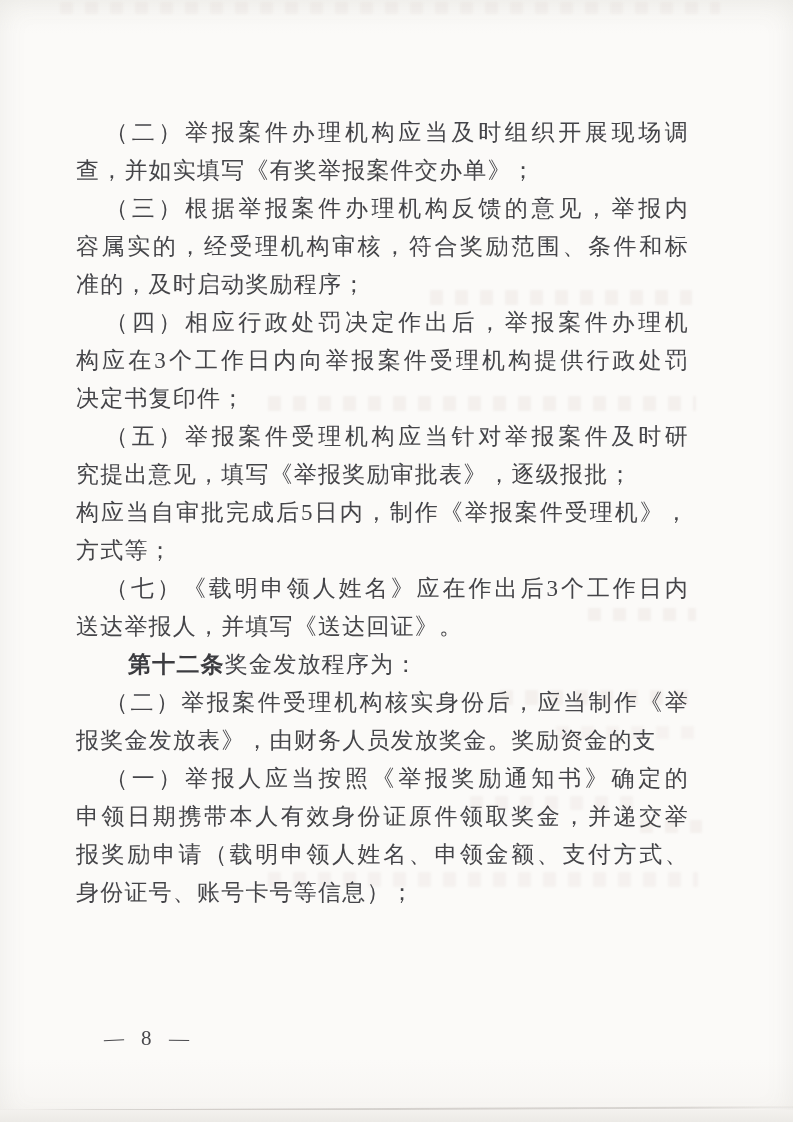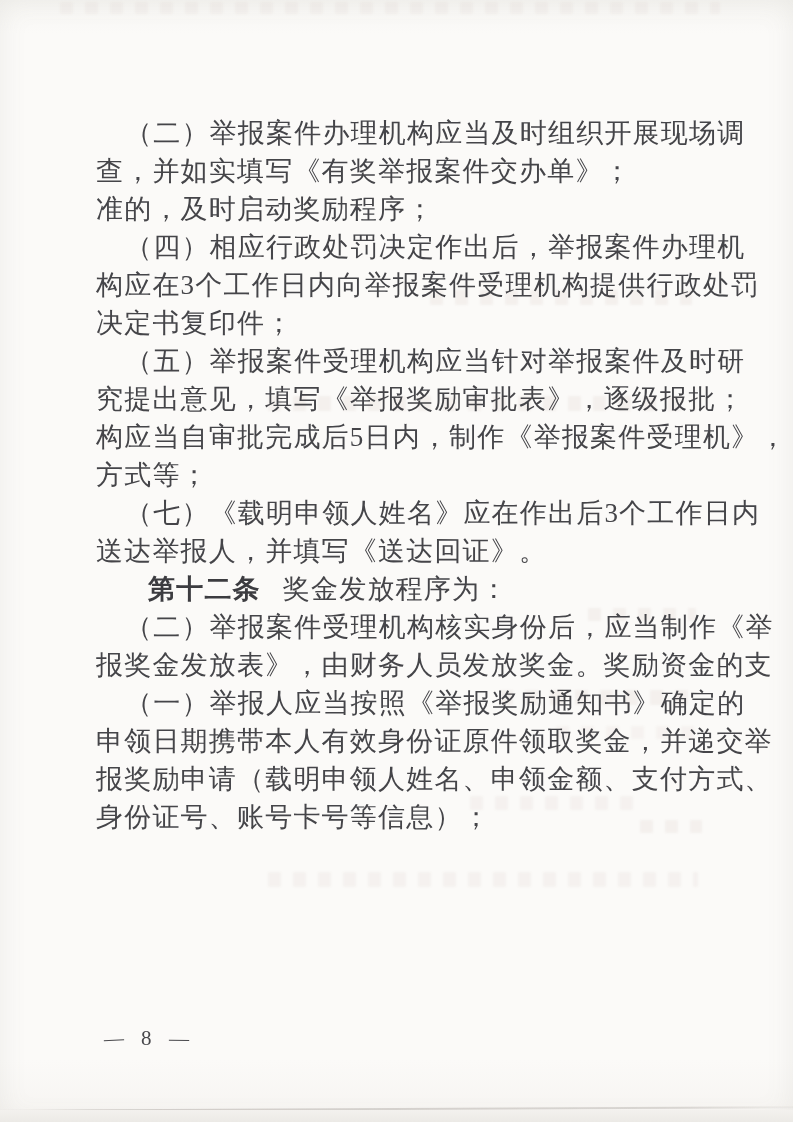--- a/index.html
+++ b/index.html
@@ -13,38 +13,38 @@
     position:relative;
     width:793px;height:1122px;
     background:#fbfaf8;
     background-image:linear-gradient(180deg,#f7f6f3 0px,#fbfaf8 34px,#fbfaf8 1060px,#f6f4f1 1122px);
     box-shadow:inset 0 0 28px rgba(120,114,108,0.10);
     overflow:hidden;
   }
   
   .doc-body{
     position:absolute;
-    left:96px;top:114px;width:613px;
+    left:76px;top:114px;width:613px;
     color:#454549;
-    font-size:27px;
+    font-size:23px;
     letter-spacing:1.2px;
     line-height:38px;
   }
   .para{margin:0;padding:0;}
   .line{
     height:38px;
     text-align:justify;
     text-align-last:justify;
     text-justify:inter-character;
     white-space:nowrap;
   }
   .line.first{text-indent:29px;}
   .line.last{text-align-last:left;}
   .line.heading{text-align-last:left;text-indent:52px;}
-  .article-term{font-weight:bold;margin-right:22px;color:#3c3c40;}
+  .article-term{font-weight:bold;color:#3c3c40;}
   
   .footer{
     position:absolute;
     left:104px;top:1026px;
     display:flex;align-items:center;gap:17px;
     font-size:20px;color:#48484c;letter-spacing:0;
   }
   .footer .dash{display:inline-block;transform:rotate(-3deg);}
   .footer .dash.r{transform:rotate(0.5deg);}
   .footer .num{font-size:21px;}
@@ -94,20 +94,22 @@
   <div class="ghost g6"></div>
   <div class="ghost g7"></div>
   <div class="ghost g8"></div>
 
   <div class="doc-body" id="doc-body">
       <div class="para">
         <div class="line first">（二）举报案件办理机构应当及时组织开展现场调</div>
         <div class="line last">查，并如实填写《有奖举报案件交办单》；</div>
       </div>
       <div class="para">
+        <div class="line first">（三）根据举报案件办理机构反馈的意见，举报内</div>
+        <div class="line">容属实的，经受理机构审核，符合奖励范围、条件和标</div>
         <div class="line last">准的，及时启动奖励程序；</div>
       </div>
       <div class="para">
         <div class="line first">（四）相应行政处罚决定作出后，举报案件办理机</div>
         <div class="line">构应在3个工作日内向举报案件受理机构提供行政处罚</div>
         <div class="line last">决定书复印件；</div>
       </div>
       <div class="para">
         <div class="line first">（五）举报案件受理机构应当针对举报案件及时研</div>
         <div class="line last">究提出意见，填写《举报奖励审批表》，逐级报批；</div>

